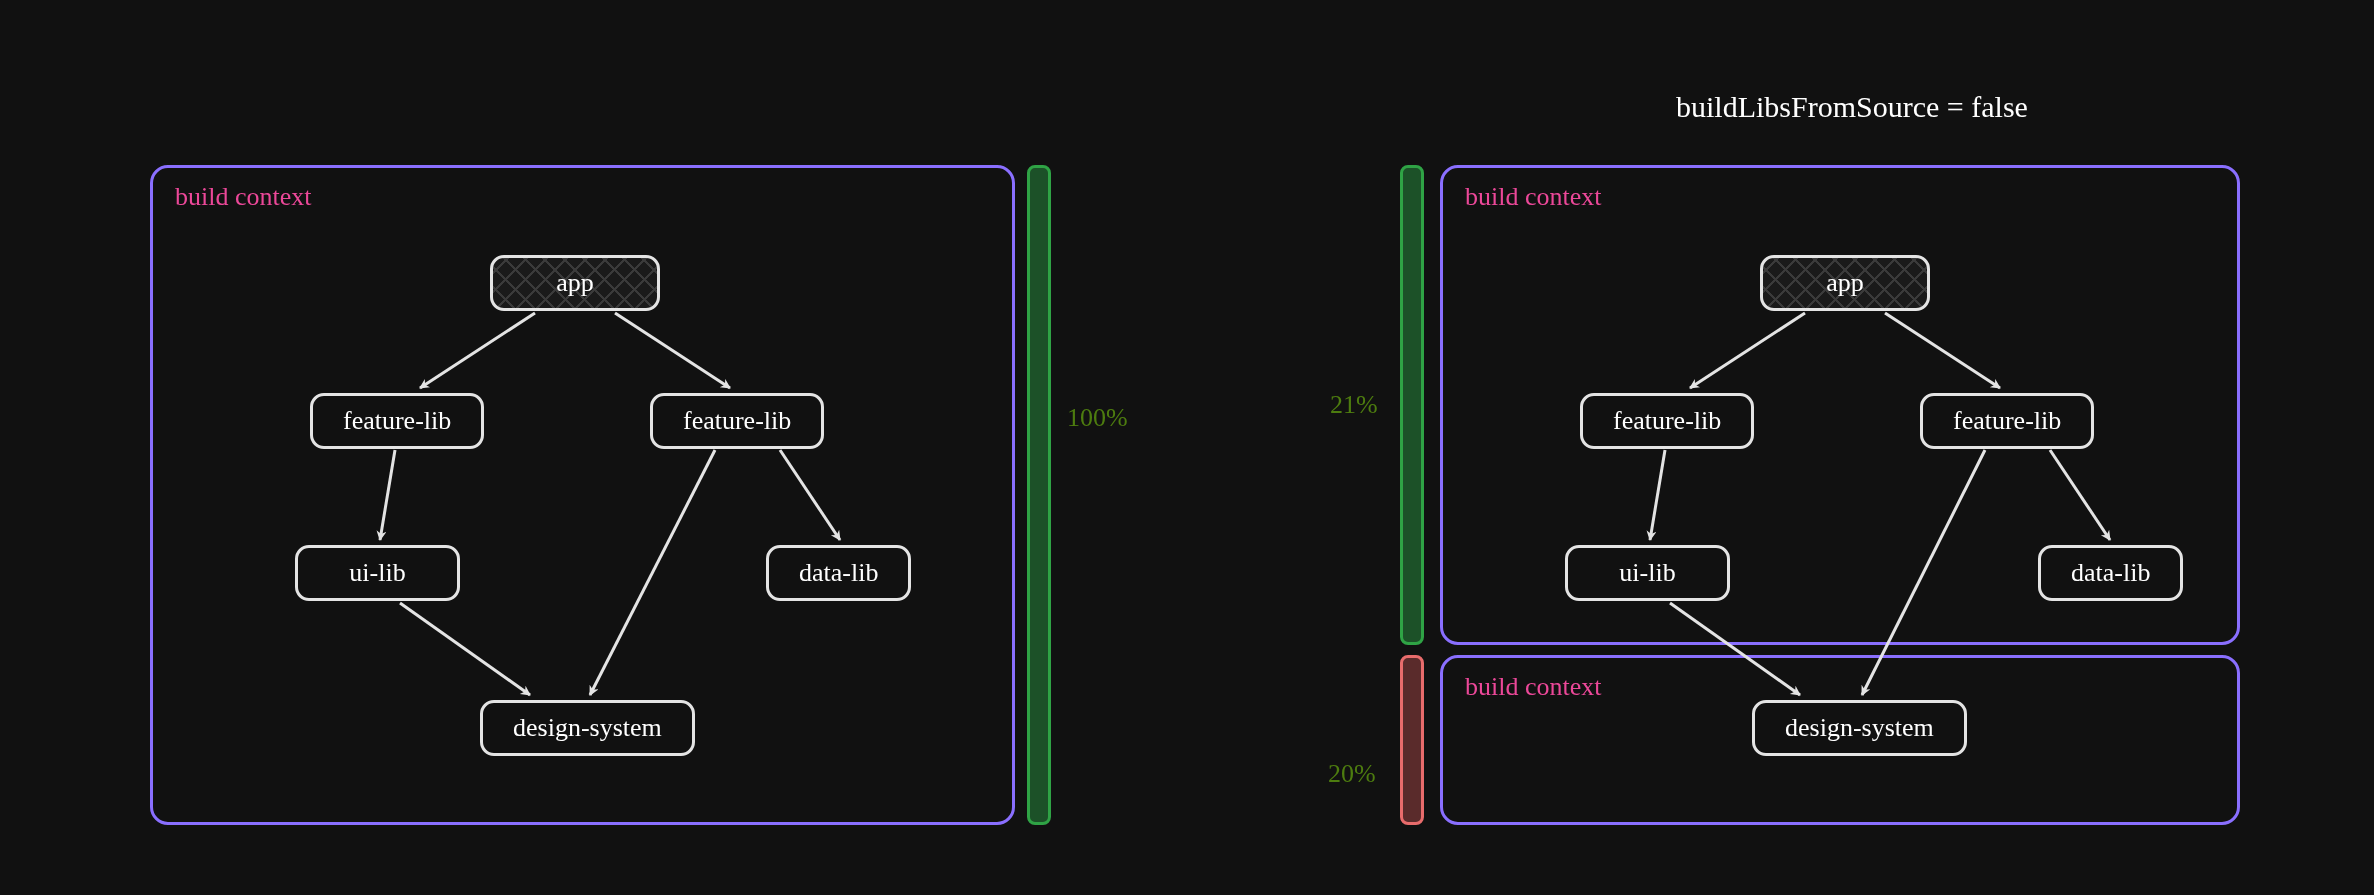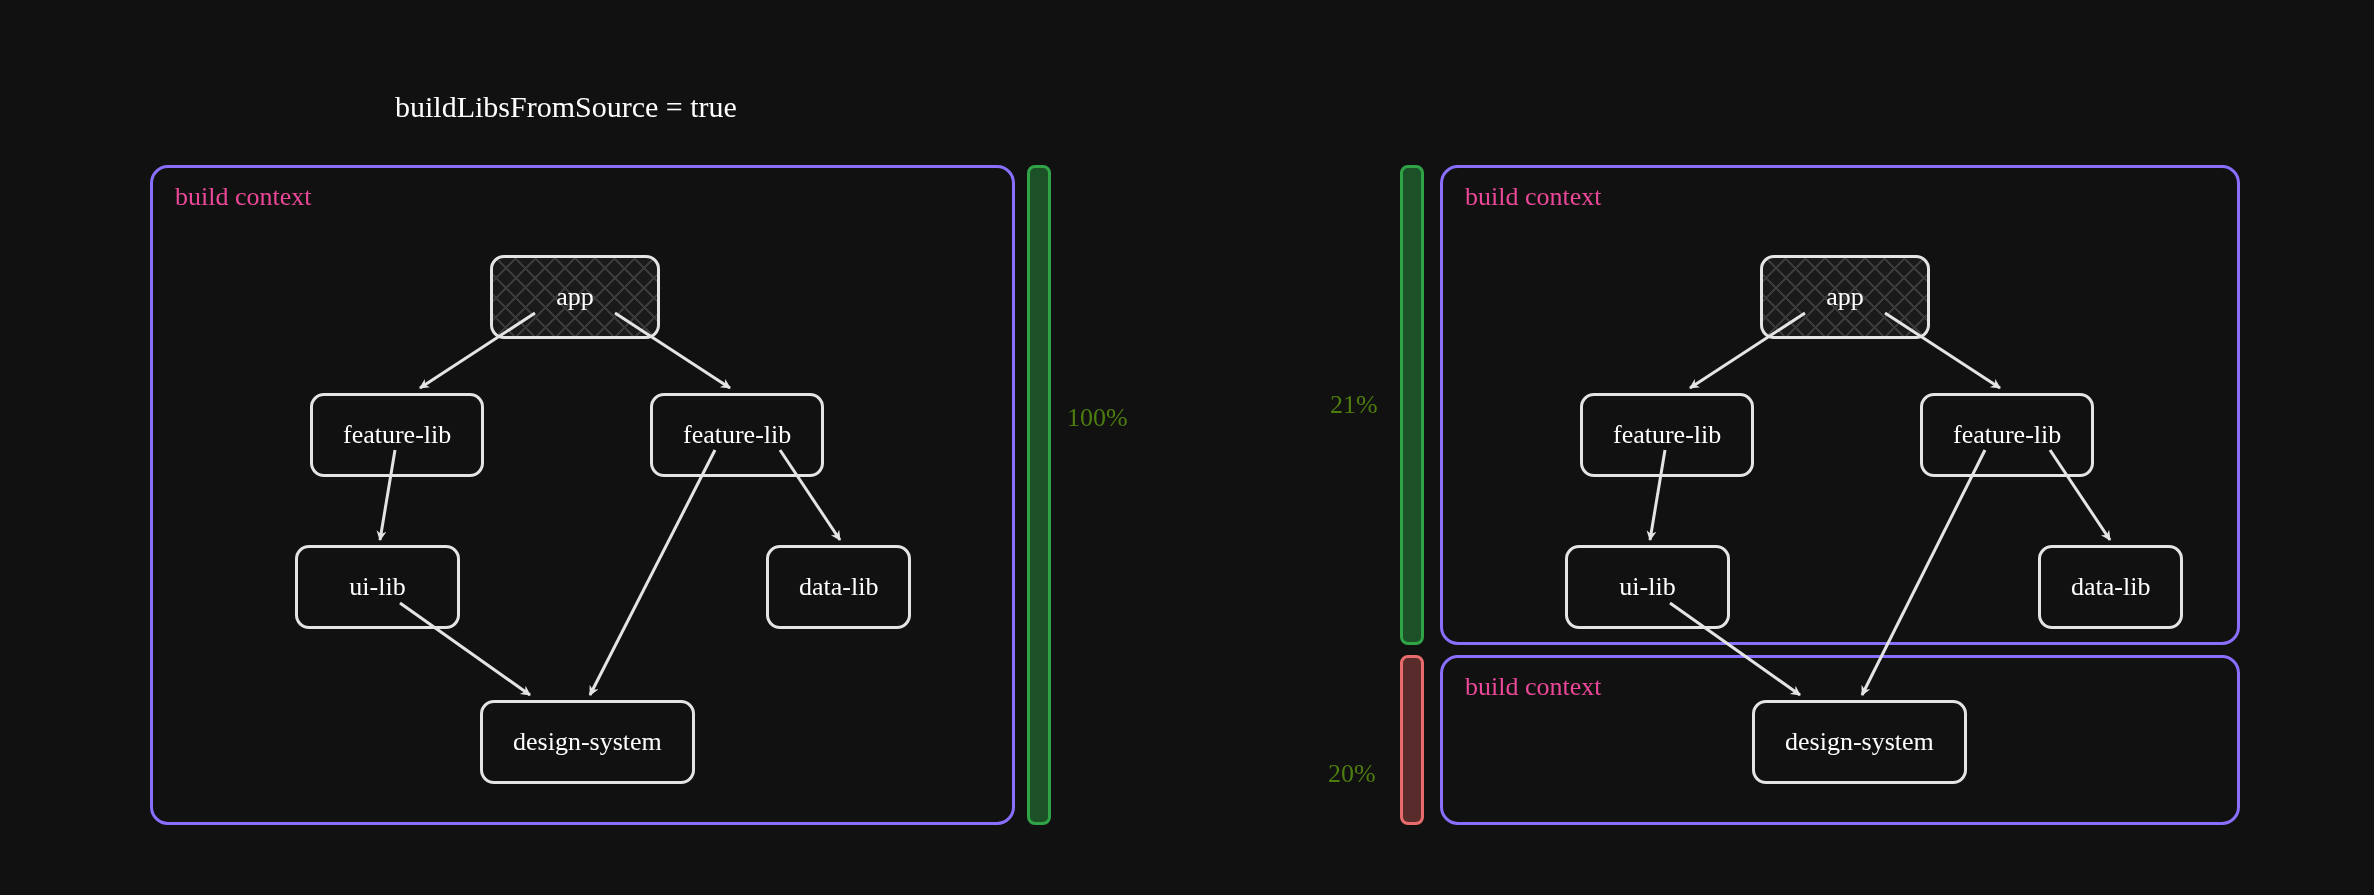--- a/index.html
+++ b/index.html
@@ -39,21 +39,21 @@
   .node {
     position: absolute;
     border: 3px solid #e4e4e4;
     border-radius: 14px;
     background: #111111;
     color: #ffffff;
     font-size: 26px;
     display: flex;
     align-items: center;
     justify-content: center;
-    padding: 24px 30px;
+    padding: 10px 30px;
     white-space: nowrap;
   }
   .node.hatched {
     background-color: #1a1a1a;
     background-image:
       repeating-linear-gradient(45deg, #3a3a3a 0, #3a3a3a 2px, transparent 2px, transparent 14px),
       repeating-linear-gradient(-45deg, #3a3a3a 0, #3a3a3a 2px, transparent 2px, transparent 14px);
   }
   .bar {
     position: absolute;
@@ -77,21 +77,20 @@
   .arrow-group line {
     stroke: #e4e4e4;
     stroke-width: 3;
   }
 </style>
 </head>
 <body>
 
 <div class="stage">
 
-  <div class="title" style="left:395px; top:90px;">buildLibsFromSource = true</div>
 
   <div class="context-box" style="left:150px; top:165px; width:865px; height:660px;">
     <span class="context-label">build context</span>
   </div>
 
   <div class="node hatched" style="left:490px; top:255px; width:170px;">
       <span>app</span>
     </div>
   <div class="node" style="left:310px; top:393px;">
       <span>feature-lib</span>
@@ -105,20 +104,21 @@
   <div class="node" style="left:766px; top:545px;">
       <span>data-lib</span>
     </div>
   <div class="node" style="left:480px; top:700px;">
       <span>design-system</span>
     </div>
 
   <div class="bar green" style="left:1027px; top:165px; height:660px;"></div>
   <div class="pct-label" style="left:1067px; top:403px;">100%</div>
 
+  <div class="title" style="left:1676px; top:90px;">buildLibsFromSource = false</div>
 
   <div class="context-box" style="left:1440px; top:165px; width:800px; height:480px;">
     <span class="context-label">build context</span>
   </div>
   <div class="context-box" style="left:1440px; top:655px; width:800px; height:170px;">
     <span class="context-label">build context</span>
   </div>
 
   <div class="node hatched" style="left:1760px; top:255px; width:170px;">
       <span>app</span>

